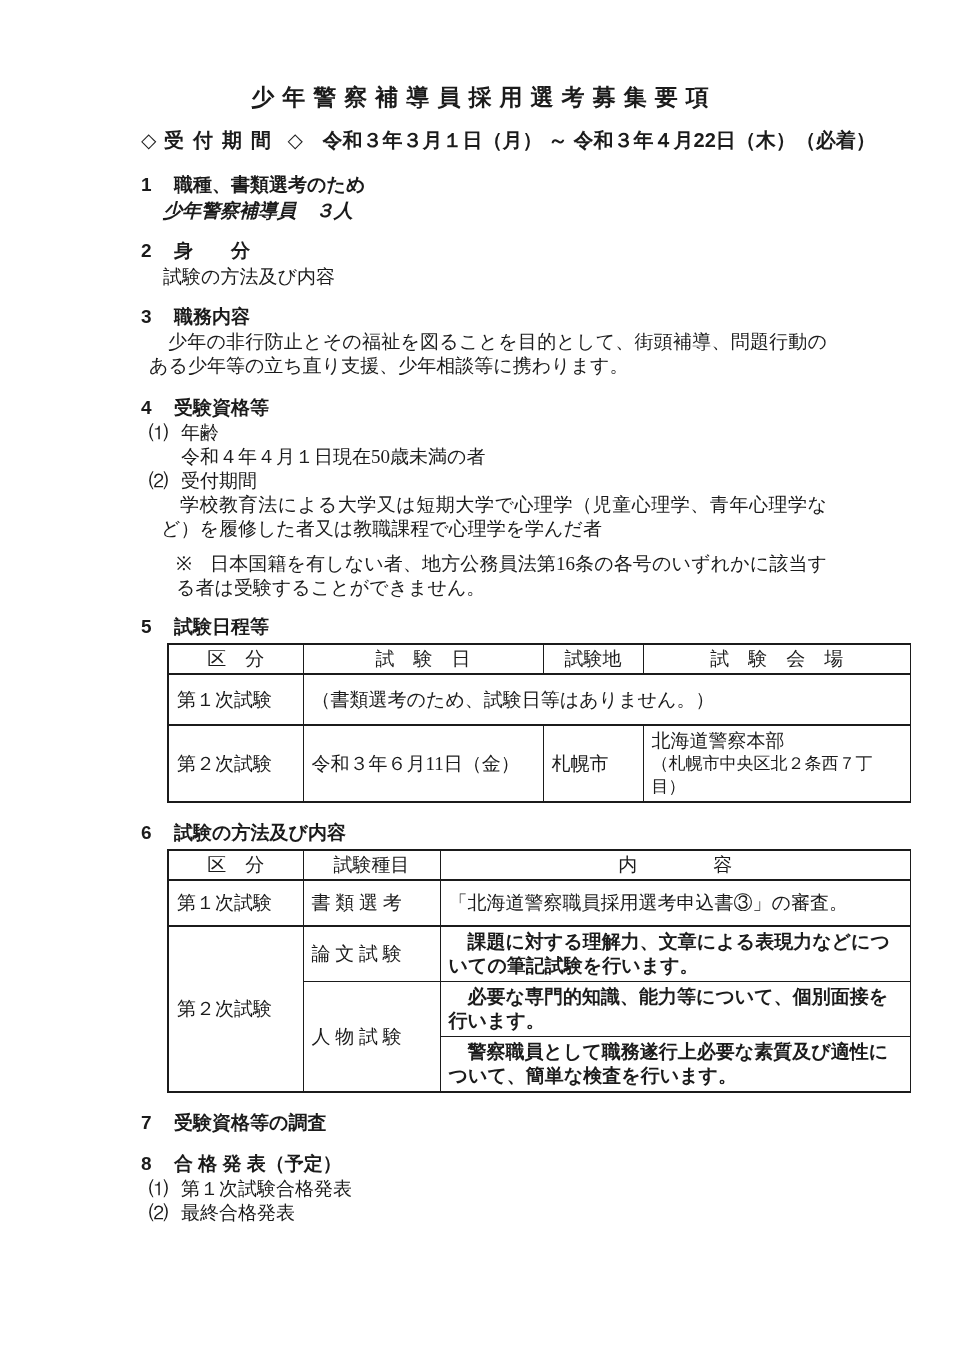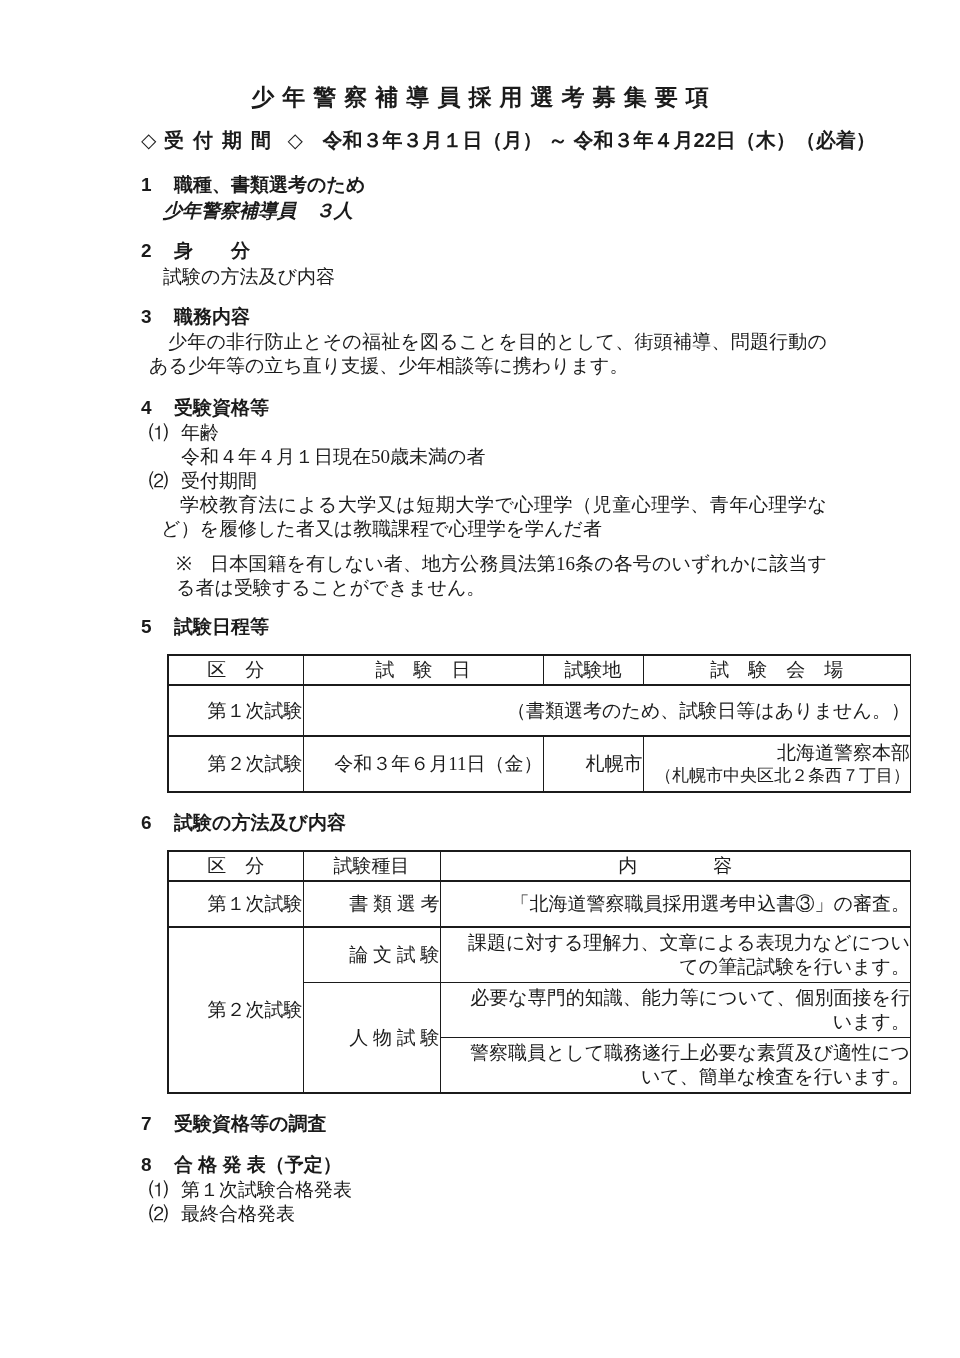--- a/index.html
+++ b/index.html
@@ -61,37 +61,37 @@
   .sub-no { flex: 0 0 32px; font-family: "Liberation Serif", "DejaVu Serif", serif; }
   .sub-body { margin-left: 40px; }
   .sub-body-wide { margin-left: 20px; text-indent: 1em; text-align: justify; }
 
   .note { margin-left: 35px; margin-top: 11px; text-align: justify; }
   .note-mark { margin-right: 18px; }
 
   table.t {
     border-collapse: collapse;
     margin-left: 26px;
-    margin-top: 14px;
+    margin-top: 3px;
     width: 745px;
     table-layout: fixed;
     font-size: 19px;
   }
   table.t, table.t th, table.t td { border: 1.6px solid #1b1b1b; }
   table.t { border-width: 2.5px; }
   table.t th {
     font-weight: normal;
     text-align: center;
     border-bottom-width: 2px;
     height: 30px;
     padding: 1px 4px;
   }
-  table.t td { text-align: right; padding: 3px 0; vertical-align: middle; }
+  table.t td { text-align: left; padding: 3px 8px; vertical-align: middle; }
   tr.major > td { border-top-width: 2px; }
-  td.cell-left { text-align: justify; text-indent: 1em; line-height: 24px; }
+  td.cell-left { text-align: justify; text-indent: 1em; line-height: 24px; font-weight: bold; }
   .venue-line1 { line-height: 23px; }
   .venue-line2 { line-height: 23px; font-size: 17px; }
   .t5 .row-body td { height: 51px; }
   .t5 .row-body2 td { height: 56px; }
   .t6 td { height: 46px; }
   .t6 td.tall { height: 52px; }
 </style>
 </head>
 <body>
 

